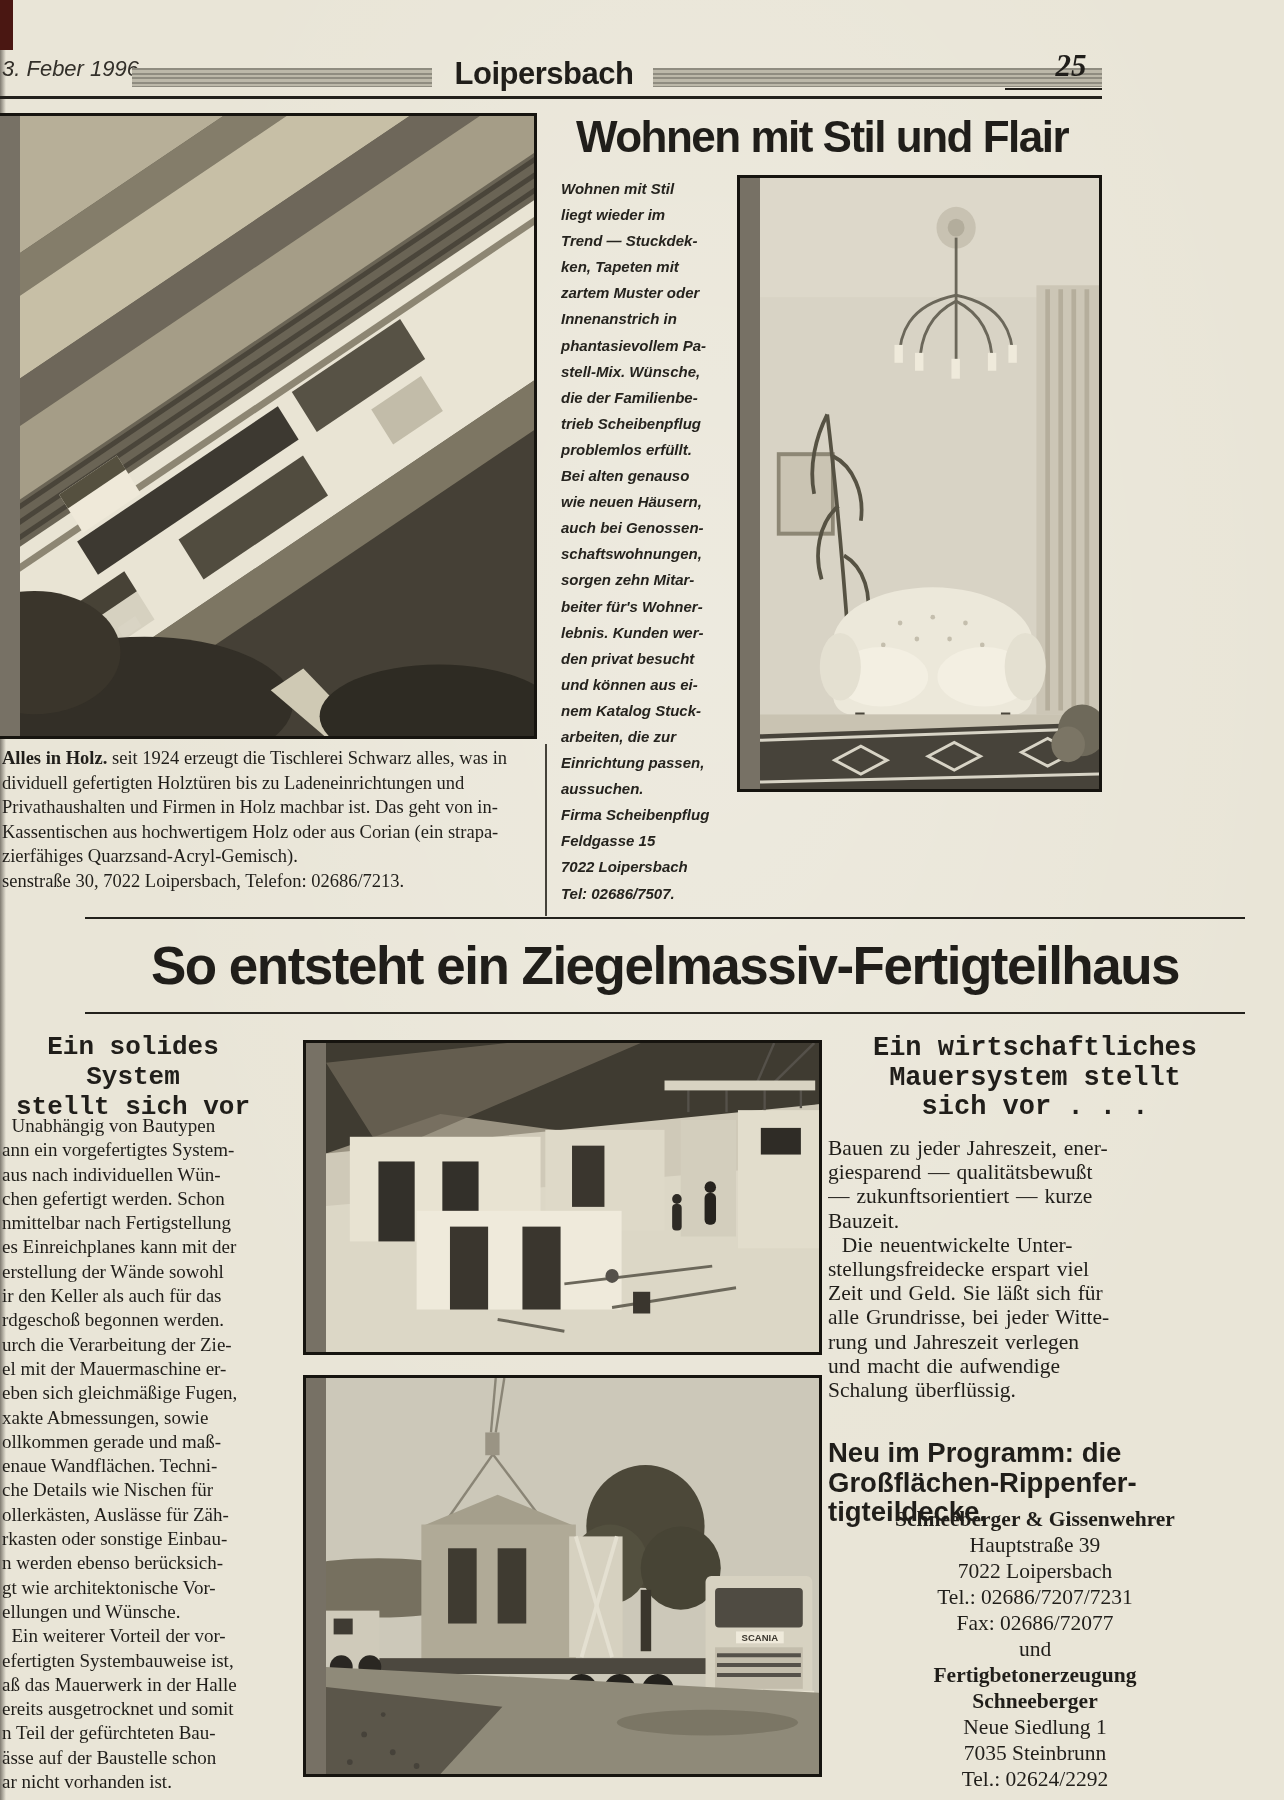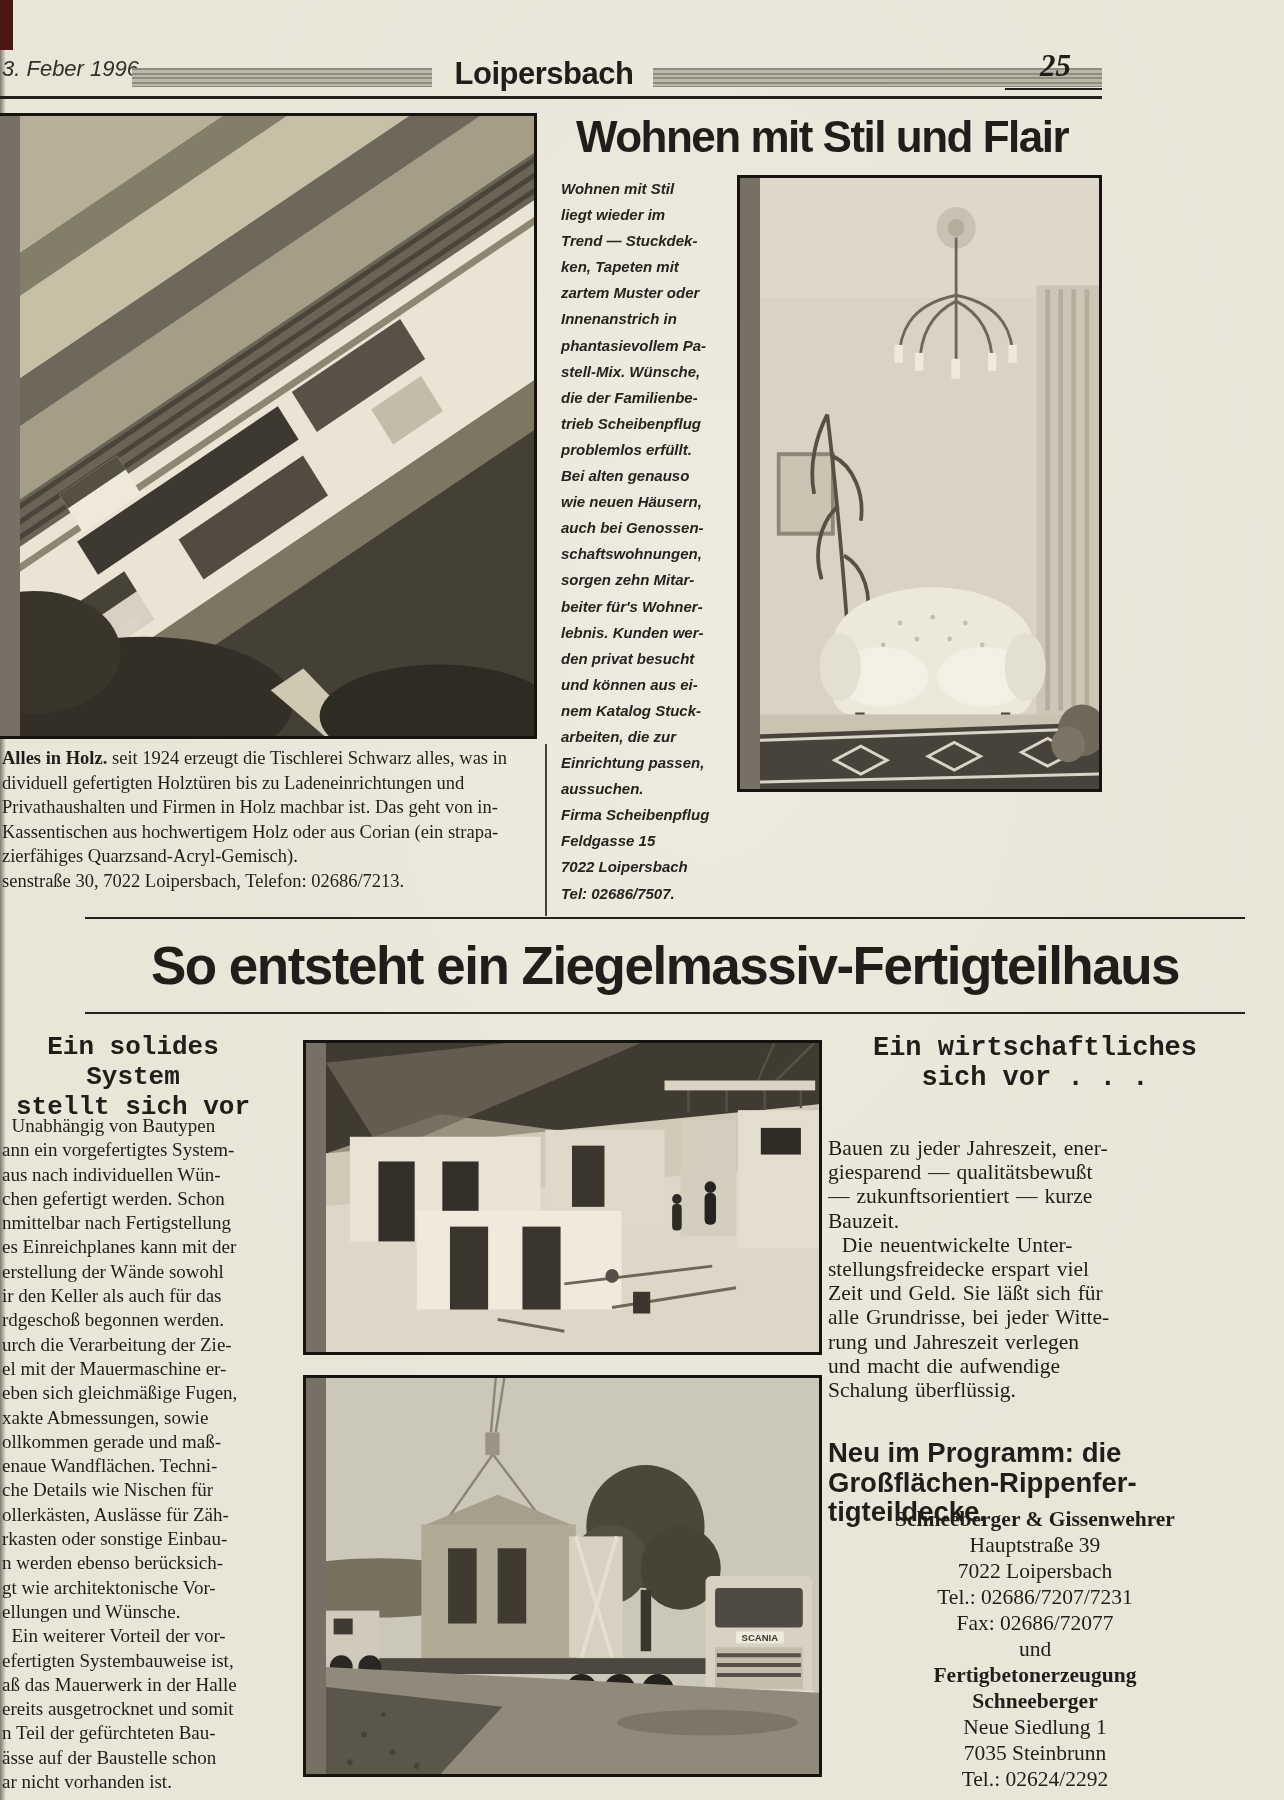--- a/index.html
+++ b/index.html
@@ -15,21 +15,21 @@
   .abs{position:absolute;}
   .serifline{white-space:pre;}
   
   .scan-mark{left:0;top:0;width:13px;height:50px;background:#4a1712;}
   .edge-shade{left:0;top:50px;width:6px;height:1750px;background:linear-gradient(90deg,rgba(40,35,28,.55),rgba(40,35,28,0));}
   .masthead-date{left:2px;top:56px;font-family:"Liberation Sans",sans-serif;font-style:italic;font-size:22px;color:#33302a;}
   .stripe-bar{top:68px;height:19px;background:repeating-linear-gradient(180deg,#8f8c80 0 2px,#bcb8a9 2px 4.5px);}
   .bar-left{left:132px;width:300px;}
   .bar-right{left:653px;width:449px;}
   .section-title{left:438px;top:56px;width:212px;text-align:center;font-family:"Liberation Sans",sans-serif;font-weight:bold;font-size:31px;letter-spacing:-.5px;}
-  .page-number{left:1040px;top:48px;width:62px;text-align:left;font-size:31px;font-weight:bold;font-style:italic;}
+  .page-number{left:1040px;top:48px;width:62px;text-align:center;font-size:31px;font-weight:bold;font-style:italic;}
   .pn-rule{left:1005px;top:88px;width:97px;height:2px;background:#23211c;}
   .header-rule{left:0;top:96px;width:1102px;height:3px;background:#23211c;}
   
   .photo-frame{border:3px solid #16140f;box-sizing:border-box;background:#777165;padding-left:20px;}
   .aerial{left:-3px;top:113px;width:540px;height:626px;}
   .interior{left:737px;top:175px;width:365px;height:617px;}
   .wohnen-headline{left:548px;top:106px;width:548px;height:62px;display:flex;align-items:center;justify-content:center;
     font-family:"Liberation Sans",sans-serif;font-weight:bold;font-size:44px;letter-spacing:-1.5px;}
   .advertorial{left:552px;top:176px;width:185px;font-family:"Liberation Sans",sans-serif;font-style:italic;font-weight:bold;
     font-size:15px;line-height:26.1px;color:#25231e;margin-left:9px;}
@@ -377,20 +377,21 @@
           <circle cx="70" cy="378" r="3"></circle>
           <circle cx="25" cy="388" r="3"></circle>
           <circle cx="95" cy="392" r="3"></circle>
           <circle cx="60" cy="340" r="2.5"></circle>
       </g>
     </svg>
   </div>
 
   <div class="abs colhead right-head">
       <div>Ein wirtschaftliches</div>
+      <div>Mauersystem stellt</div>
       <div>sich vor . . .</div>
     </div>
   <div class="abs right-body">
       <div class="serifline">Bauen zu jeder Jahreszeit, ener-</div>
       <div class="serifline">giesparend — qualitätsbewußt</div>
       <div class="serifline">— zukunftsorientiert — kurze</div>
       <div class="serifline">Bauzeit.</div>
       <div class="serifline">  Die neuentwickelte Unter-</div>
       <div class="serifline">stellungsfreidecke erspart viel</div>
       <div class="serifline">Zeit und Geld. Sie läßt sich für</div>

